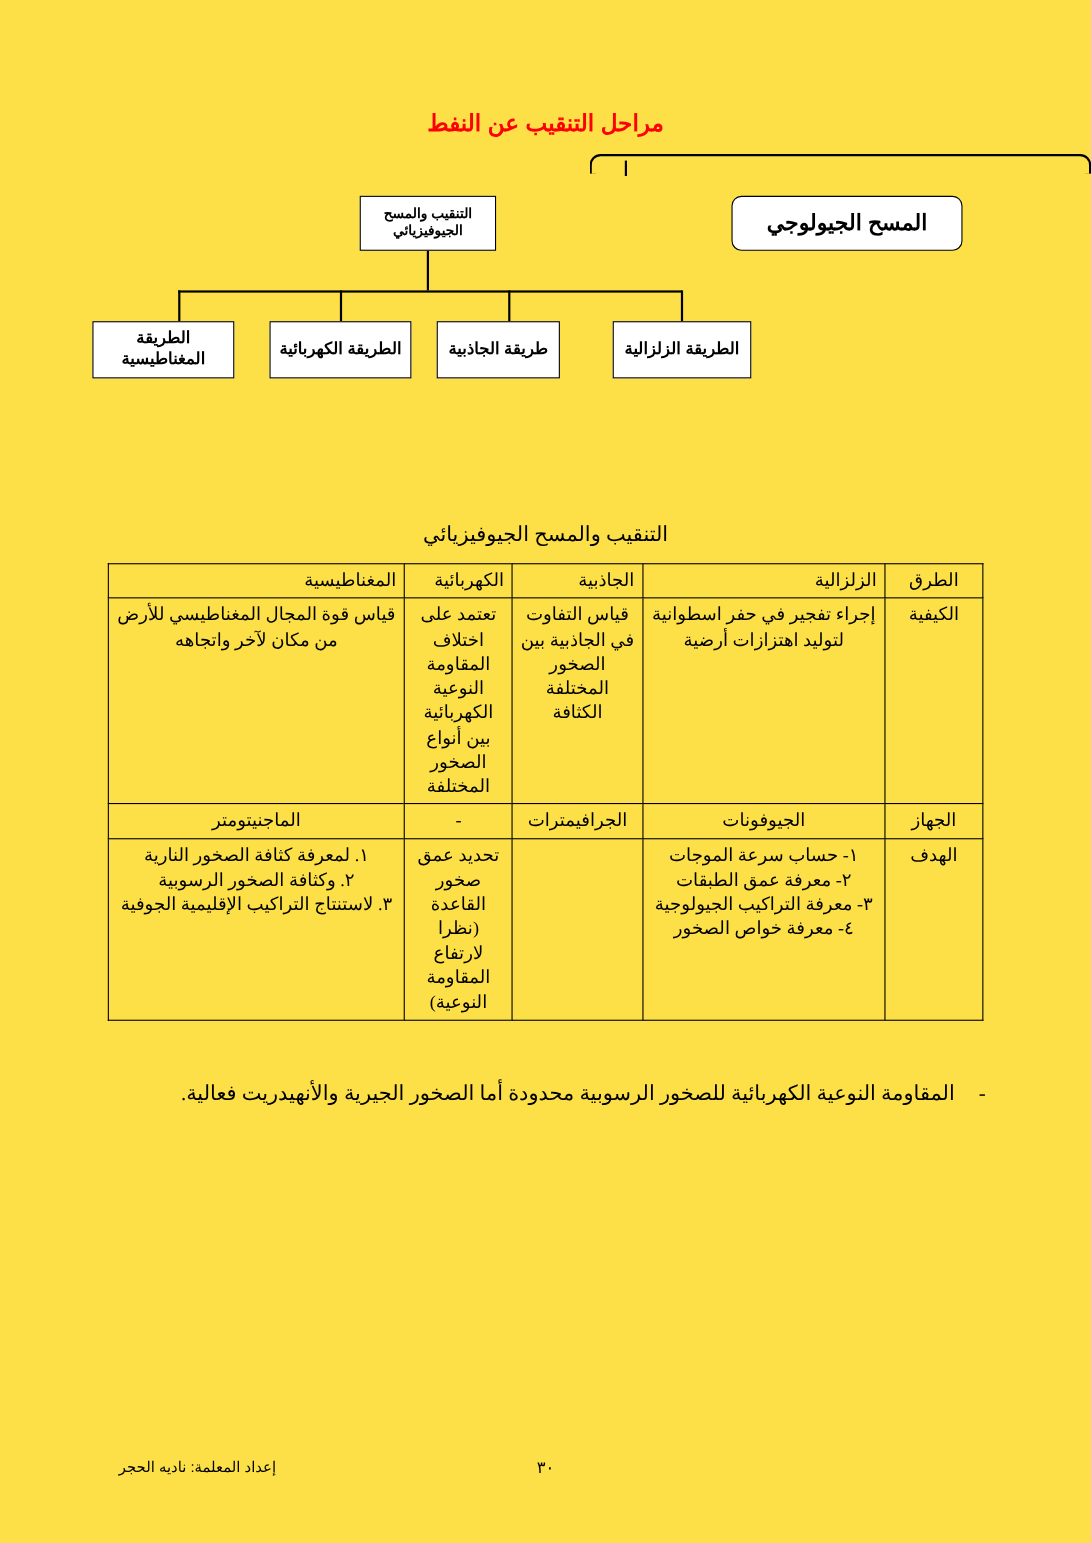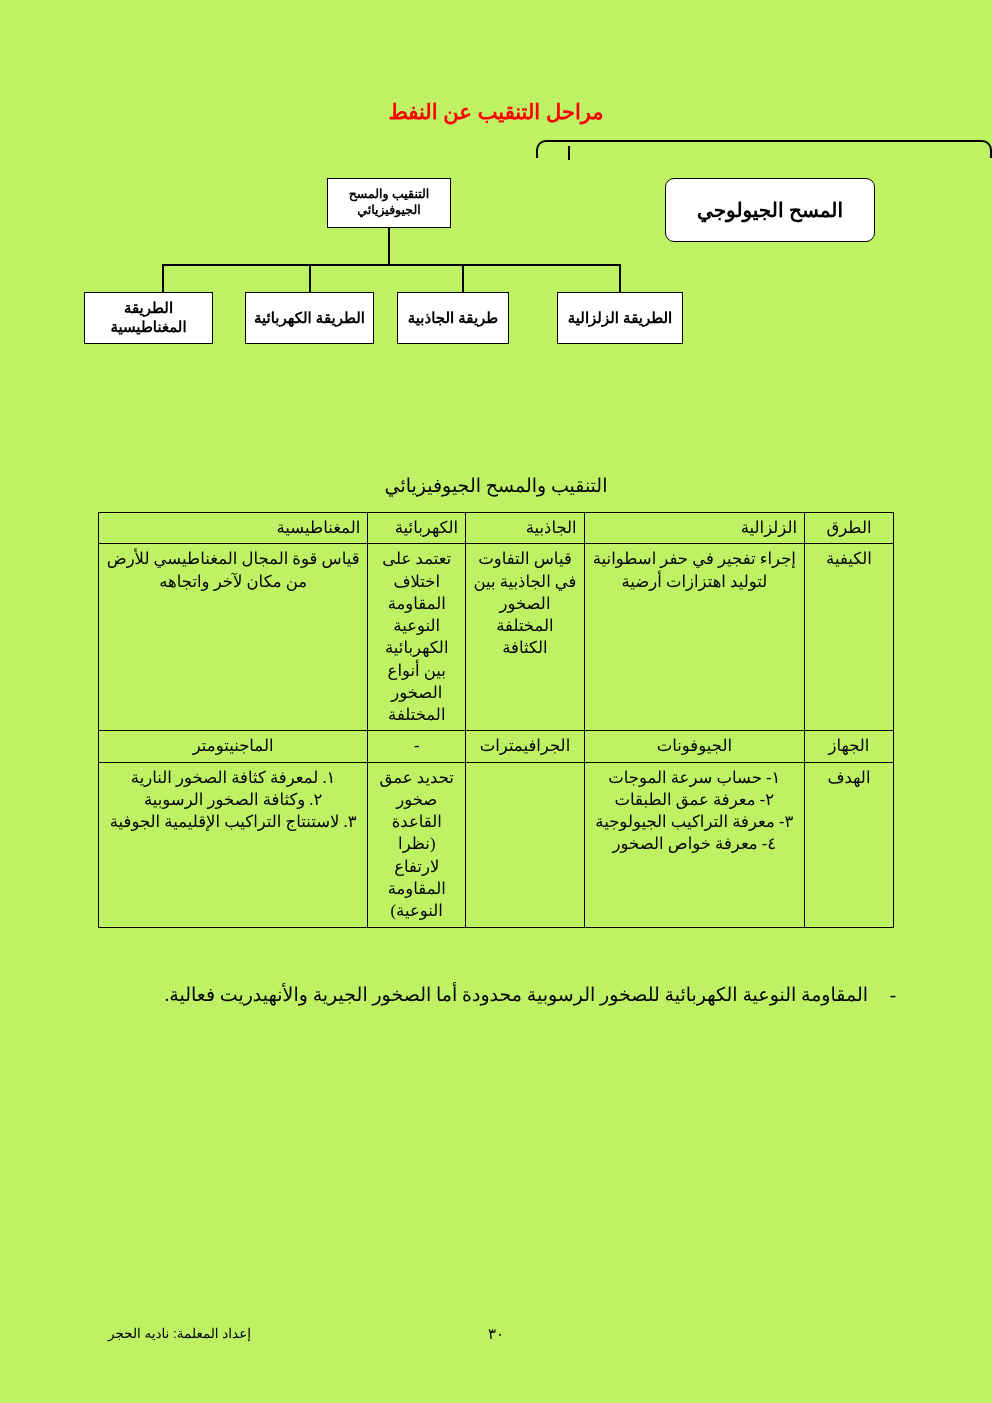--- a/index.html
+++ b/index.html
@@ -4,21 +4,21 @@
 <style>
   html, body {
     margin: 0;
     padding: 0;
     background: #ffffff;
   }
   .page {
     position: relative;
     width: 992px;
     height: 1403px;
-    background: #bef264;
+    background: #fde047;
     font-family: "Liberation Serif", serif;
     color: #000000;
     overflow: hidden;
   }
 
   
   .doc-title {
     position: absolute;
     top: 100px;
     left: 0;
@@ -50,21 +50,21 @@
     font-family: "Liberation Sans", sans-serif;
     font-weight: bold;
     direction: rtl;
     box-sizing: border-box;
     line-height: 1.25;
   }
   .node-geo {
     left: 665px;
     top: 38px;
     width: 210px;
-    height: 64px;
+    height: 50px;
     font-size: 20px;
     border-radius: 9px;
   }
   .node-root {
     left: 327px;
     top: 38px;
     width: 124px;
     height: 50px;
     font-size: 12.5px;
     padding: 2px 4px;

